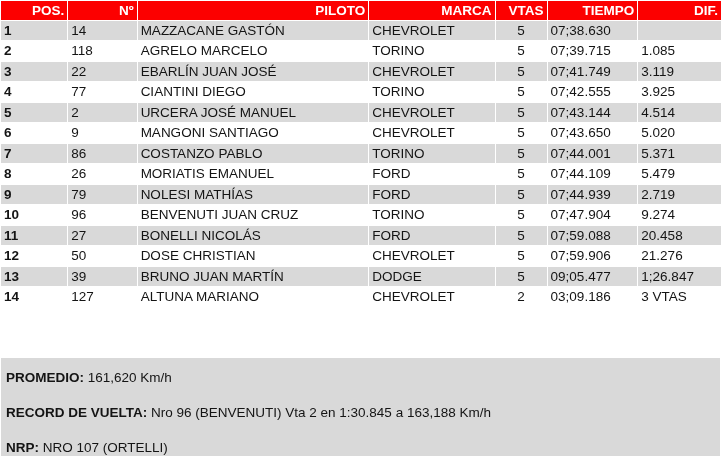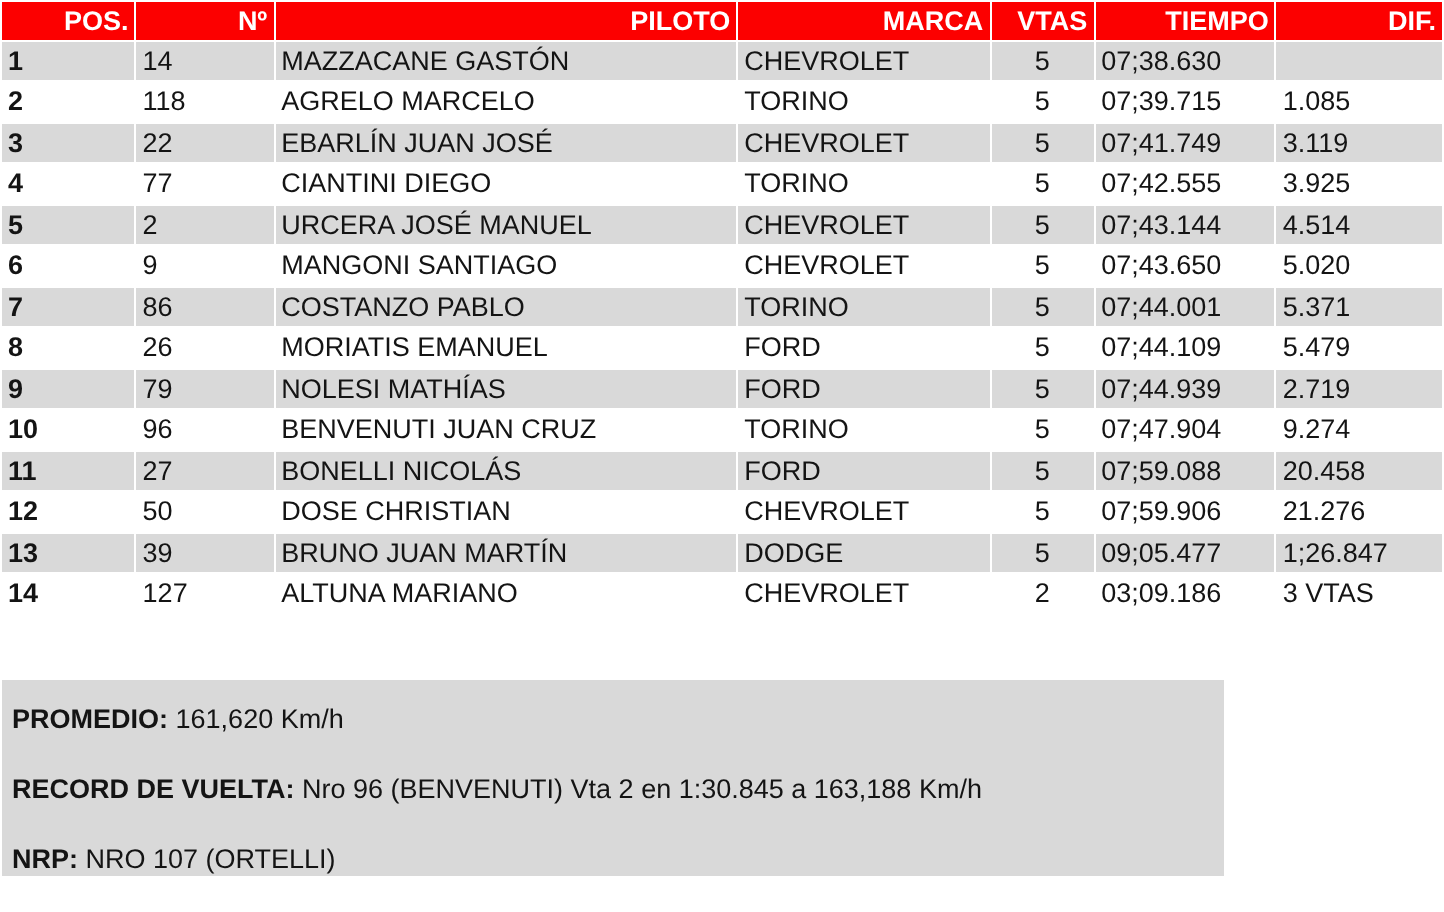--- a/index.html
+++ b/index.html
@@ -48,22 +48,22 @@
   .col-marca { width: 123px; margin-left: 28px; }
   .col-vtas  { width: 50px; }
   .col-tiempo{ width: 88px; }
   .col-dif   { width: 81px; }
   td.col-pos { font-weight: bold; }
   td.col-vtas, th.col-vtas { text-align: center; }
   td.col-dif, th.col-dif { text-align: left; }
   .footer-block {
     position: absolute;
     left: 1px;
-    top: 340px;
-    width: 611px;
+    top: 358px;
+    width: 719px;
     height: 98px;
     background: var(--footer-bg, #d9d9d9);
     box-sizing: border-box;
     padding: 12px 6px 17px 5px;
     font-size: 13.5px;
   }
   .footer-block p {
     margin: 0 0 19px 0;
     line-height: 16px;
     white-space: nowrap;

